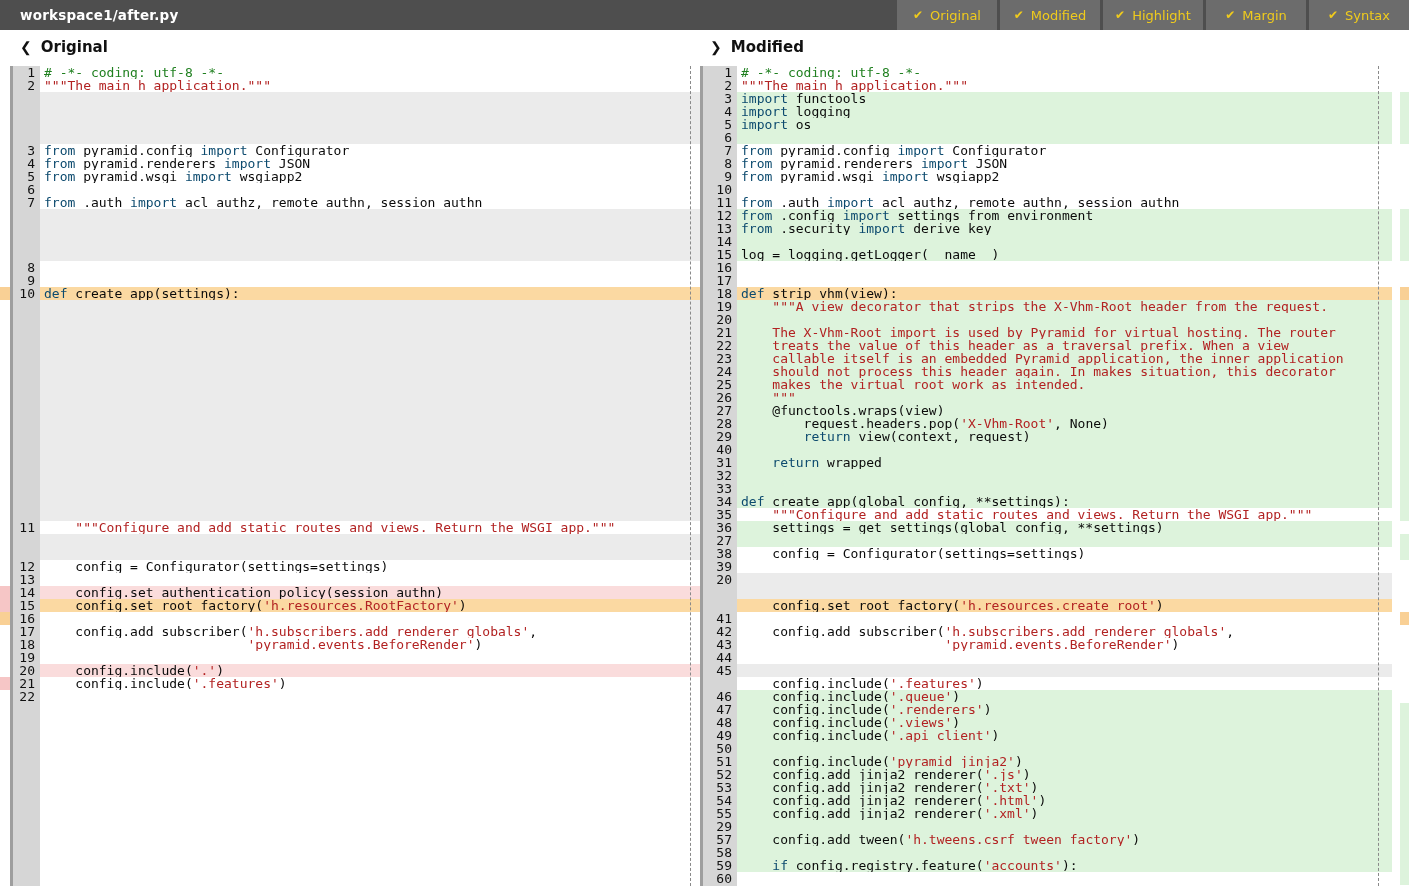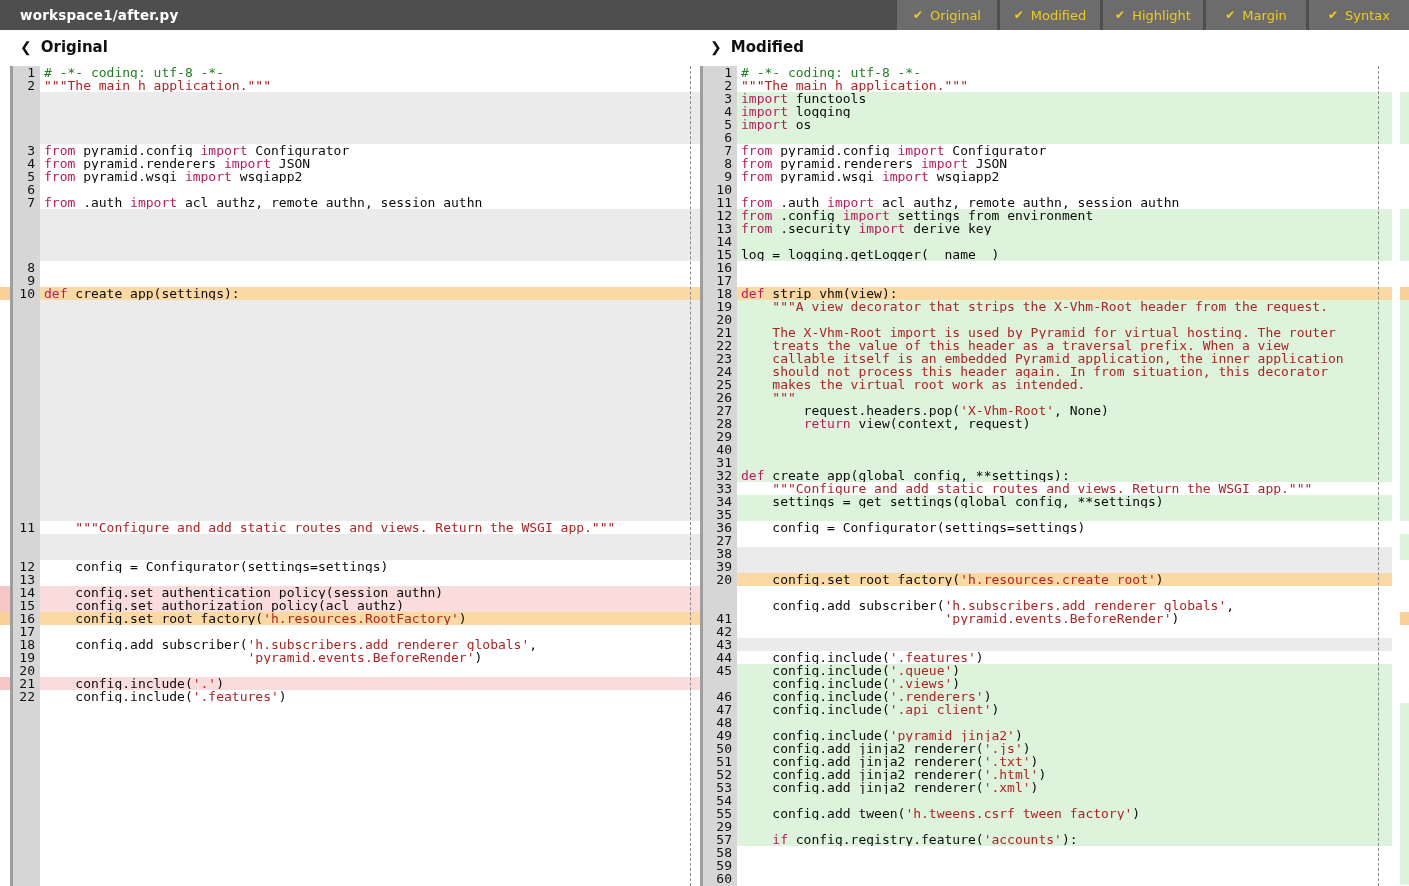--- a/index.html
+++ b/index.html
@@ -59,21 +59,21 @@
   }
   .code-row{
     height:13px;line-height:13px;padding-left:4px;
     font-family:"DejaVu Sans Mono","Liberation Mono",monospace;
     font-size:13px;color:#0a0a0a;white-space:pre;overflow:hidden;
   }
   .bg-a{background:#ddf3dc;}
   .bg-d{background:#fadcdc;}
   .bg-c{background:#fbd9a2;}
   .bg-f{background:#ebebeb;}
-  .kw{color:#be185d;}
+  .kw{color:#0c4a6e;}
   .str{color:#b22222;}
   .cmt{color:#208020;}
   .marker{position:absolute;left:0;width:100%;height:13px;}
   .mk-a{background:#ddf3dc;}
   .mk-d{background:#f6c6c6;}
   .mk-c{background:#f9d095;}
 </style>
 </head>
 <body>
 
@@ -221,21 +221,20 @@
       <div class="code-row bg-f"></div>
       <div class="code-row bg-f"></div>
       <div class="code-row bg-f"></div>
       <div class="code-row bg-f"></div>
       <div class="code-row"><span class="str">    """Configure and add static routes and views. Return the WSGI app."""</span></div>
       <div class="code-row bg-f"></div>
       <div class="code-row bg-f"></div>
       <div class="code-row">    config = Configurator(settings=settings)</div>
       <div class="code-row"></div>
       <div class="code-row bg-d">    config.set_authentication_policy(session_authn)</div>
-      <div class="code-row bg-d">    config.set_authorization_policy(acl_authz)</div>
       <div class="code-row bg-c">    config.set_root_factory(<span class="str">'h.resources.RootFactory'</span>)</div>
       <div class="code-row"></div>
       <div class="code-row">    config.add_subscriber(<span class="str">'h.subscribers.add_renderer_globals'</span>,</div>
       <div class="code-row">                          <span class="str">'pyramid.events.BeforeRender'</span>)</div>
       <div class="code-row"></div>
       <div class="code-row bg-d">    config.include(<span class="str">'.'</span>)</div>
       <div class="code-row">    config.include(<span class="str">'.features'</span>)</div>
       <div class="code-row"></div>
       <div class="code-row"></div>
       <div class="code-row"></div>
@@ -334,46 +333,48 @@
       <div class="code-row bg-a"></div>
       <div class="code-row bg-a">log = logging.getLogger(__name__)</div>
       <div class="code-row"></div>
       <div class="code-row"></div>
       <div class="code-row bg-c"><span class="kw">def</span> strip_vhm(view):</div>
       <div class="code-row bg-a"><span class="str">    """A view decorator that strips the X-Vhm-Root header from the request.</span></div>
       <div class="code-row bg-a"></div>
       <div class="code-row bg-a"><span class="str">    The X-Vhm-Root import is used by Pyramid for virtual hosting. The router</span></div>
       <div class="code-row bg-a"><span class="str">    treats the value of this header as a traversal prefix. When a view</span></div>
       <div class="code-row bg-a"><span class="str">    callable itself is an embedded Pyramid application, the inner application</span></div>
-      <div class="code-row bg-a"><span class="str">    should not process this header again. In from situation, this decorator</span></div>
+      <div class="code-row bg-a"><span class="str">    should not process this header again. In makes situation, this decorator</span></div>
       <div class="code-row bg-a"><span class="str">    makes the virtual root work as intended.</span></div>
       <div class="code-row bg-a"><span class="str">    """</span></div>
+      <div class="code-row bg-a">    @functools.wraps(view)</div>
       <div class="code-row bg-a">        request.headers.pop(<span class="str">'X-Vhm-Root'</span>, None)</div>
       <div class="code-row bg-a">        <span class="kw">return</span> view(context, request)</div>
       <div class="code-row bg-a"></div>
+      <div class="code-row bg-a">    <span class="kw">return</span> wrapped</div>
       <div class="code-row bg-a"></div>
       <div class="code-row bg-a"></div>
       <div class="code-row bg-a"><span class="kw">def</span> create_app(global_config, **settings):</div>
       <div class="code-row"><span class="str">    """Configure and add static routes and views. Return the WSGI app."""</span></div>
       <div class="code-row bg-a">    settings = get_settings(global_config, **settings)</div>
       <div class="code-row bg-a"></div>
       <div class="code-row">    config = Configurator(settings=settings)</div>
       <div class="code-row"></div>
       <div class="code-row bg-f"></div>
       <div class="code-row bg-f"></div>
       <div class="code-row bg-c">    config.set_root_factory(<span class="str">'h.resources.create_root'</span>)</div>
       <div class="code-row"></div>
       <div class="code-row">    config.add_subscriber(<span class="str">'h.subscribers.add_renderer_globals'</span>,</div>
       <div class="code-row">                          <span class="str">'pyramid.events.BeforeRender'</span>)</div>
       <div class="code-row"></div>
       <div class="code-row bg-f"></div>
       <div class="code-row">    config.include(<span class="str">'.features'</span>)</div>
       <div class="code-row bg-a">    config.include(<span class="str">'.queue'</span>)</div>
+      <div class="code-row bg-a">    config.include(<span class="str">'.renderers'</span>)</div>
       <div class="code-row bg-a">    config.include(<span class="str">'.views'</span>)</div>
-      <div class="code-row bg-a">    config.include(<span class="str">'.renderers'</span>)</div>
       <div class="code-row bg-a">    config.include(<span class="str">'.api_client'</span>)</div>
       <div class="code-row bg-a"></div>
       <div class="code-row bg-a">    config.include(<span class="str">'pyramid_jinja2'</span>)</div>
       <div class="code-row bg-a">    config.add_jinja2_renderer(<span class="str">'.js'</span>)</div>
       <div class="code-row bg-a">    config.add_jinja2_renderer(<span class="str">'.txt'</span>)</div>
       <div class="code-row bg-a">    config.add_jinja2_renderer(<span class="str">'.html'</span>)</div>
       <div class="code-row bg-a">    config.add_jinja2_renderer(<span class="str">'.xml'</span>)</div>
       <div class="code-row bg-a"></div>
       <div class="code-row bg-a">    config.add_tween(<span class="str">'h.tweens.csrf_tween_factory'</span>)</div>
       <div class="code-row bg-a"></div>

